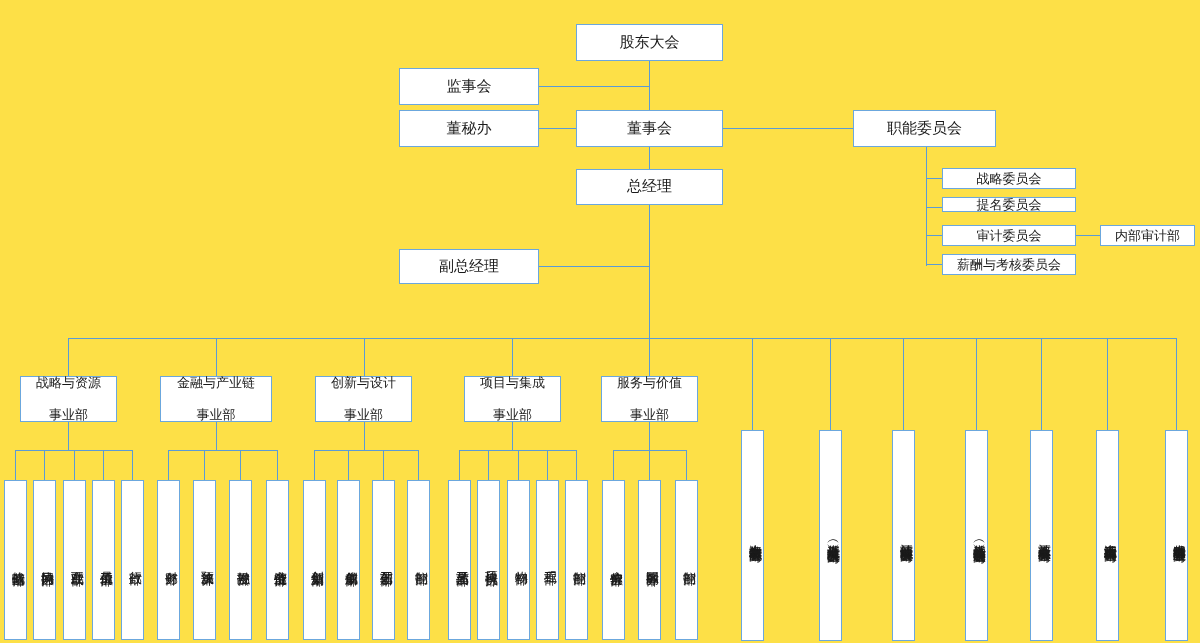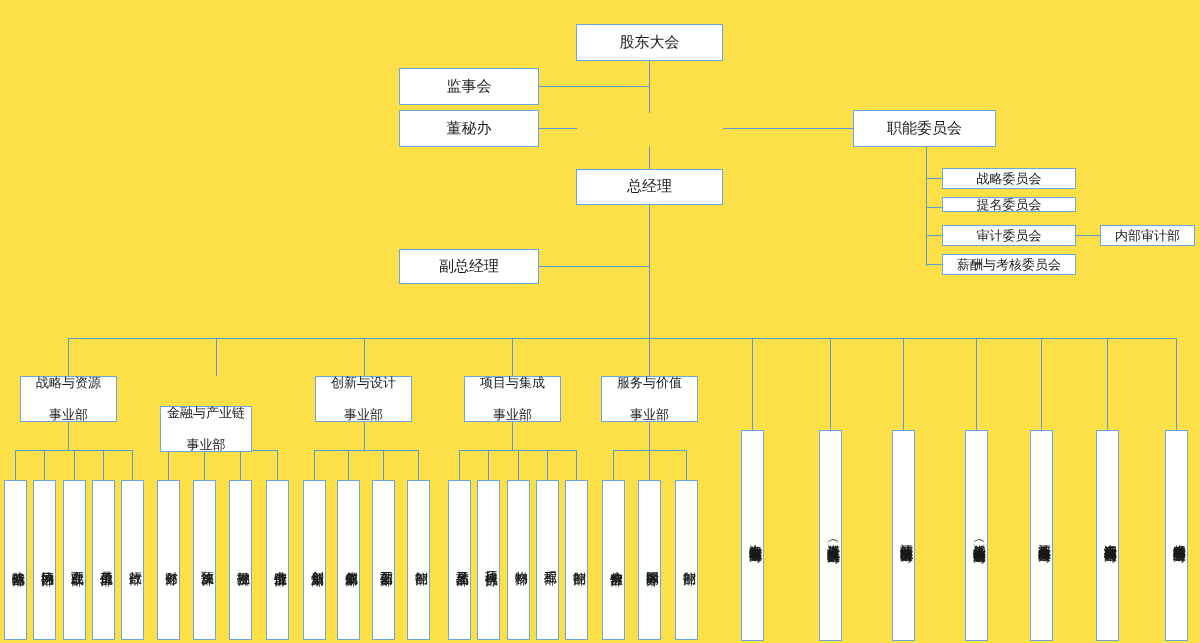--- a/index.html
+++ b/index.html
@@ -135,20 +135,23 @@
   </div>
 
   <div class="node h-node" style="left:399px; top:110px; width:140px; height:37px;">
     <span>董秘办</span>
   </div>
 
   <div class="node h-node" style="left:399px; top:68px; width:140px; height:37px;">
     <span>监事会</span>
   </div>
 
+  <div class="node h-node" style="left:576px; top:110px; width:147px; height:37px;">
+    <span>董事会</span>
+  </div>
 
   <div class="node h-node" style="left:576px; top:169px; width:147px; height:36px;">
     <span>总经理</span>
   </div>
 
   <div class="node h-node" style="left:853px; top:110px; width:143px; height:37px;">
     <span>职能委员会</span>
   </div>
 
   <div class="node h-node" style="left:399px; top:249px; width:140px; height:35px;">
@@ -167,21 +170,21 @@
   <div class="node h-node small" style="left:942px; top:254px; width:134px; height:21px;">
     <span>薪酬与考核委员会</span>
   </div>
   <div class="node h-node small" style="left:1100px; top:225px; width:95px; height:21px;">
     <span>内部审计部</span>
   </div>
 
   <div class="node h-node div-box" style="left:20px; top:376px; width:97px; height:46px;">
     <span><span>战略与资源</span><br><span>事业部</span></span>
   </div>
-  <div class="node h-node div-box" style="left:160px; top:376px; width:92px; height:46px;margin-top:30px;">
+  <div class="node h-node div-box" style="left:160px; top:376px; width:112px; height:46px;">
     <span><span>金融与产业链</span><br><span>事业部</span></span>
   </div>
   <div class="node h-node div-box" style="left:315px; top:376px; width:97px; height:46px;">
     <span><span>创新与设计</span><br><span>事业部</span></span>
   </div>
   <div class="node h-node div-box" style="left:464px; top:376px; width:97px; height:46px;">
     <span><span>项目与集成</span><br><span>事业部</span></span>
   </div>
   <div class="node h-node div-box" style="left:601px; top:376px; width:97px; height:46px;">
     <span><span>服务与价值</span><br><span>事业部</span></span>

